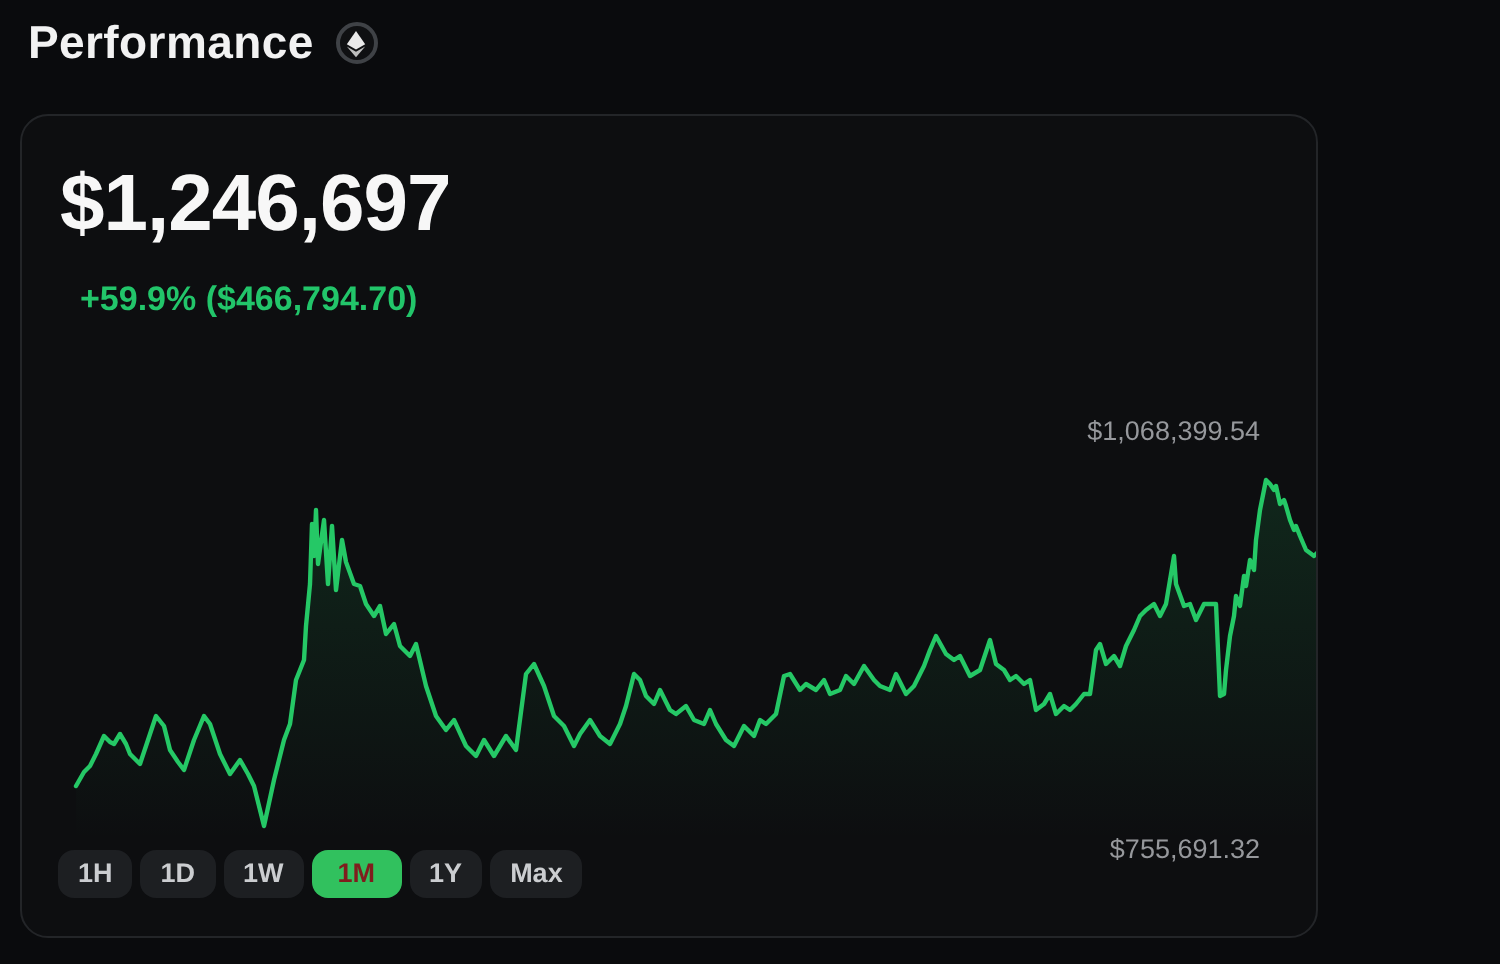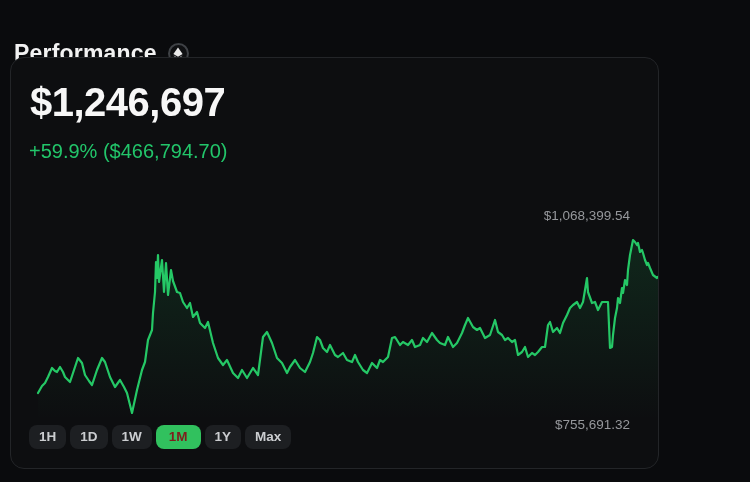--- a/index.html
+++ b/index.html
@@ -14,21 +14,21 @@
   *{margin:0;padding:0;box-sizing:border-box;}
   html,body{width:750px;height:482px;overflow:hidden;}
   body{
     background:var(--page-bg);
     font-family:"Liberation Sans","DejaVu Sans",sans-serif;
     position:relative;
     color:#f2f2f2;
   }
   .header{
     position:absolute;left:14px;top:8px;
-    display:flex;align-items:center;gap:11px;margin-top:32px;
+    display:flex;align-items:center;gap:11px;
   }
   .page-title{
     font-size:23px;font-weight:bold;color:#f2f2f2;letter-spacing:.2px;
   }
   .title-icon{
     width:21px;height:21px;border-radius:50%;
     border:2px solid #3f4246;background:#0f1012;
     display:flex;align-items:center;justify-content:center;
   }
   .card{
@@ -41,22 +41,22 @@
   .chart-svg{
     position:absolute;left:-11px;top:-58px;width:750px;height:482px;
     pointer-events:none;
   }
   .portfolio-value{
     position:absolute;left:19px;top:22px;
     font-size:40px;font-weight:bold;color:#f7f7f7;letter-spacing:-.5px;
     z-index:2;
   }
   .portfolio-change{
-    position:absolute;left:18px;top:82px;
-    font-size:20px;font-weight:400;color:var(--green-text);
+    position:absolute;left:29px;top:82px;
+    font-size:17px;font-weight:700;color:var(--green-text);
     z-index:2;
   }
   .hl-label{
     position:absolute;right:28px;
     font-size:13.5px;font-weight:500;color:var(--muted);
     z-index:2;
   }
   .high-label{top:150px;}
   .low-label{top:359px;margin-left:16px;}
   .ranges{

